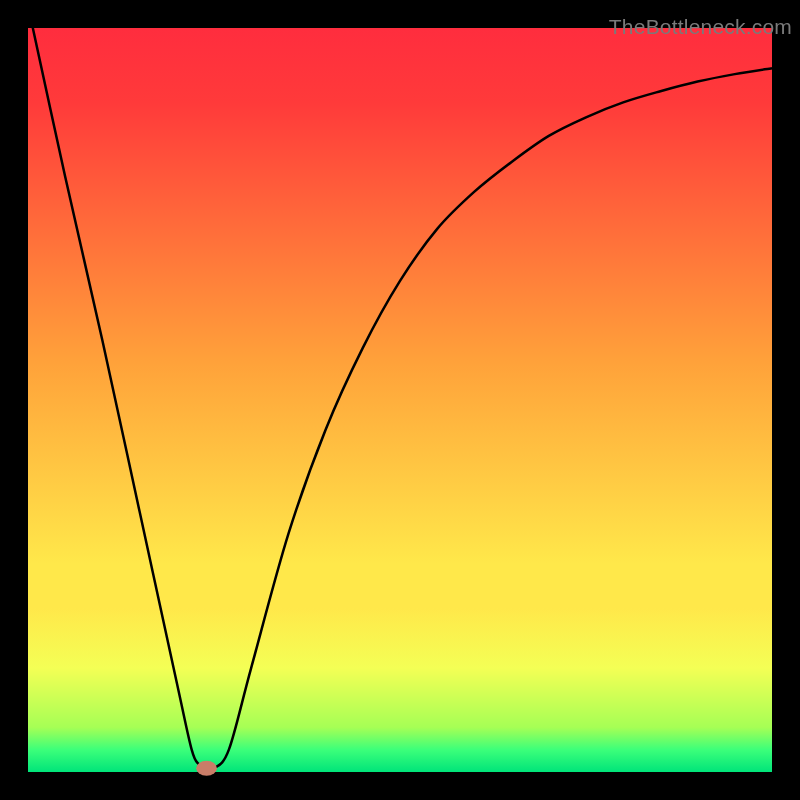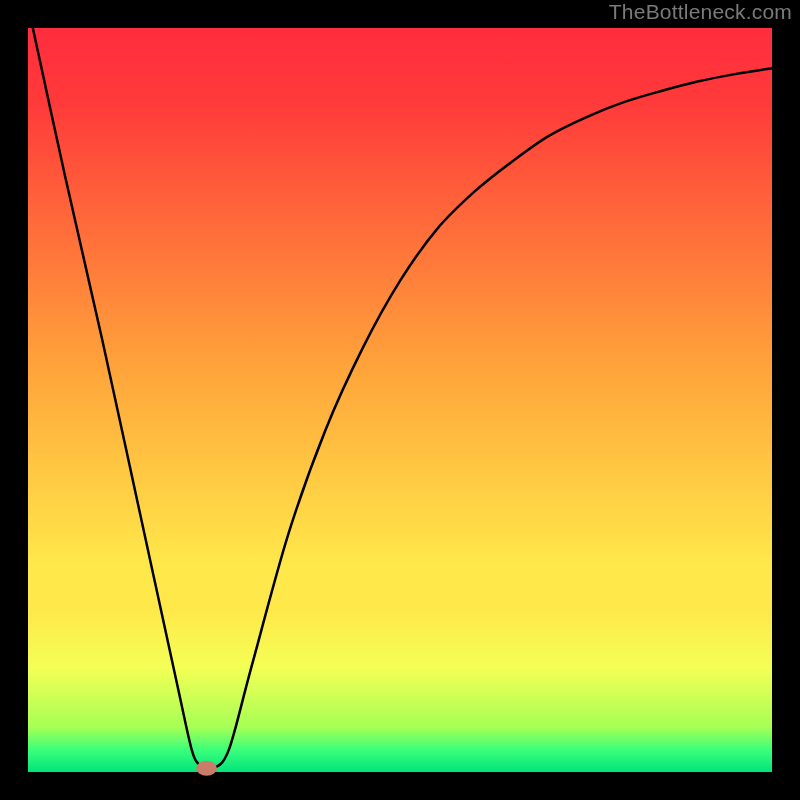--- a/index.html
+++ b/index.html
@@ -40,21 +40,21 @@
     fill: none;
     stroke: #000;
     stroke-width: 2.5;
   }
   .marker {
     fill: var(--c-marker);
     stroke: none;
   }
   .watermark {
     position: absolute;
-    top: 0;
+    top: 15px;
     right: 8px;
     font-size: 21px;
     color: #7a7a7a;
     letter-spacing: 0.2px;
     font-weight: 400;
   }
 </style>
 </head>
 <body>
 

